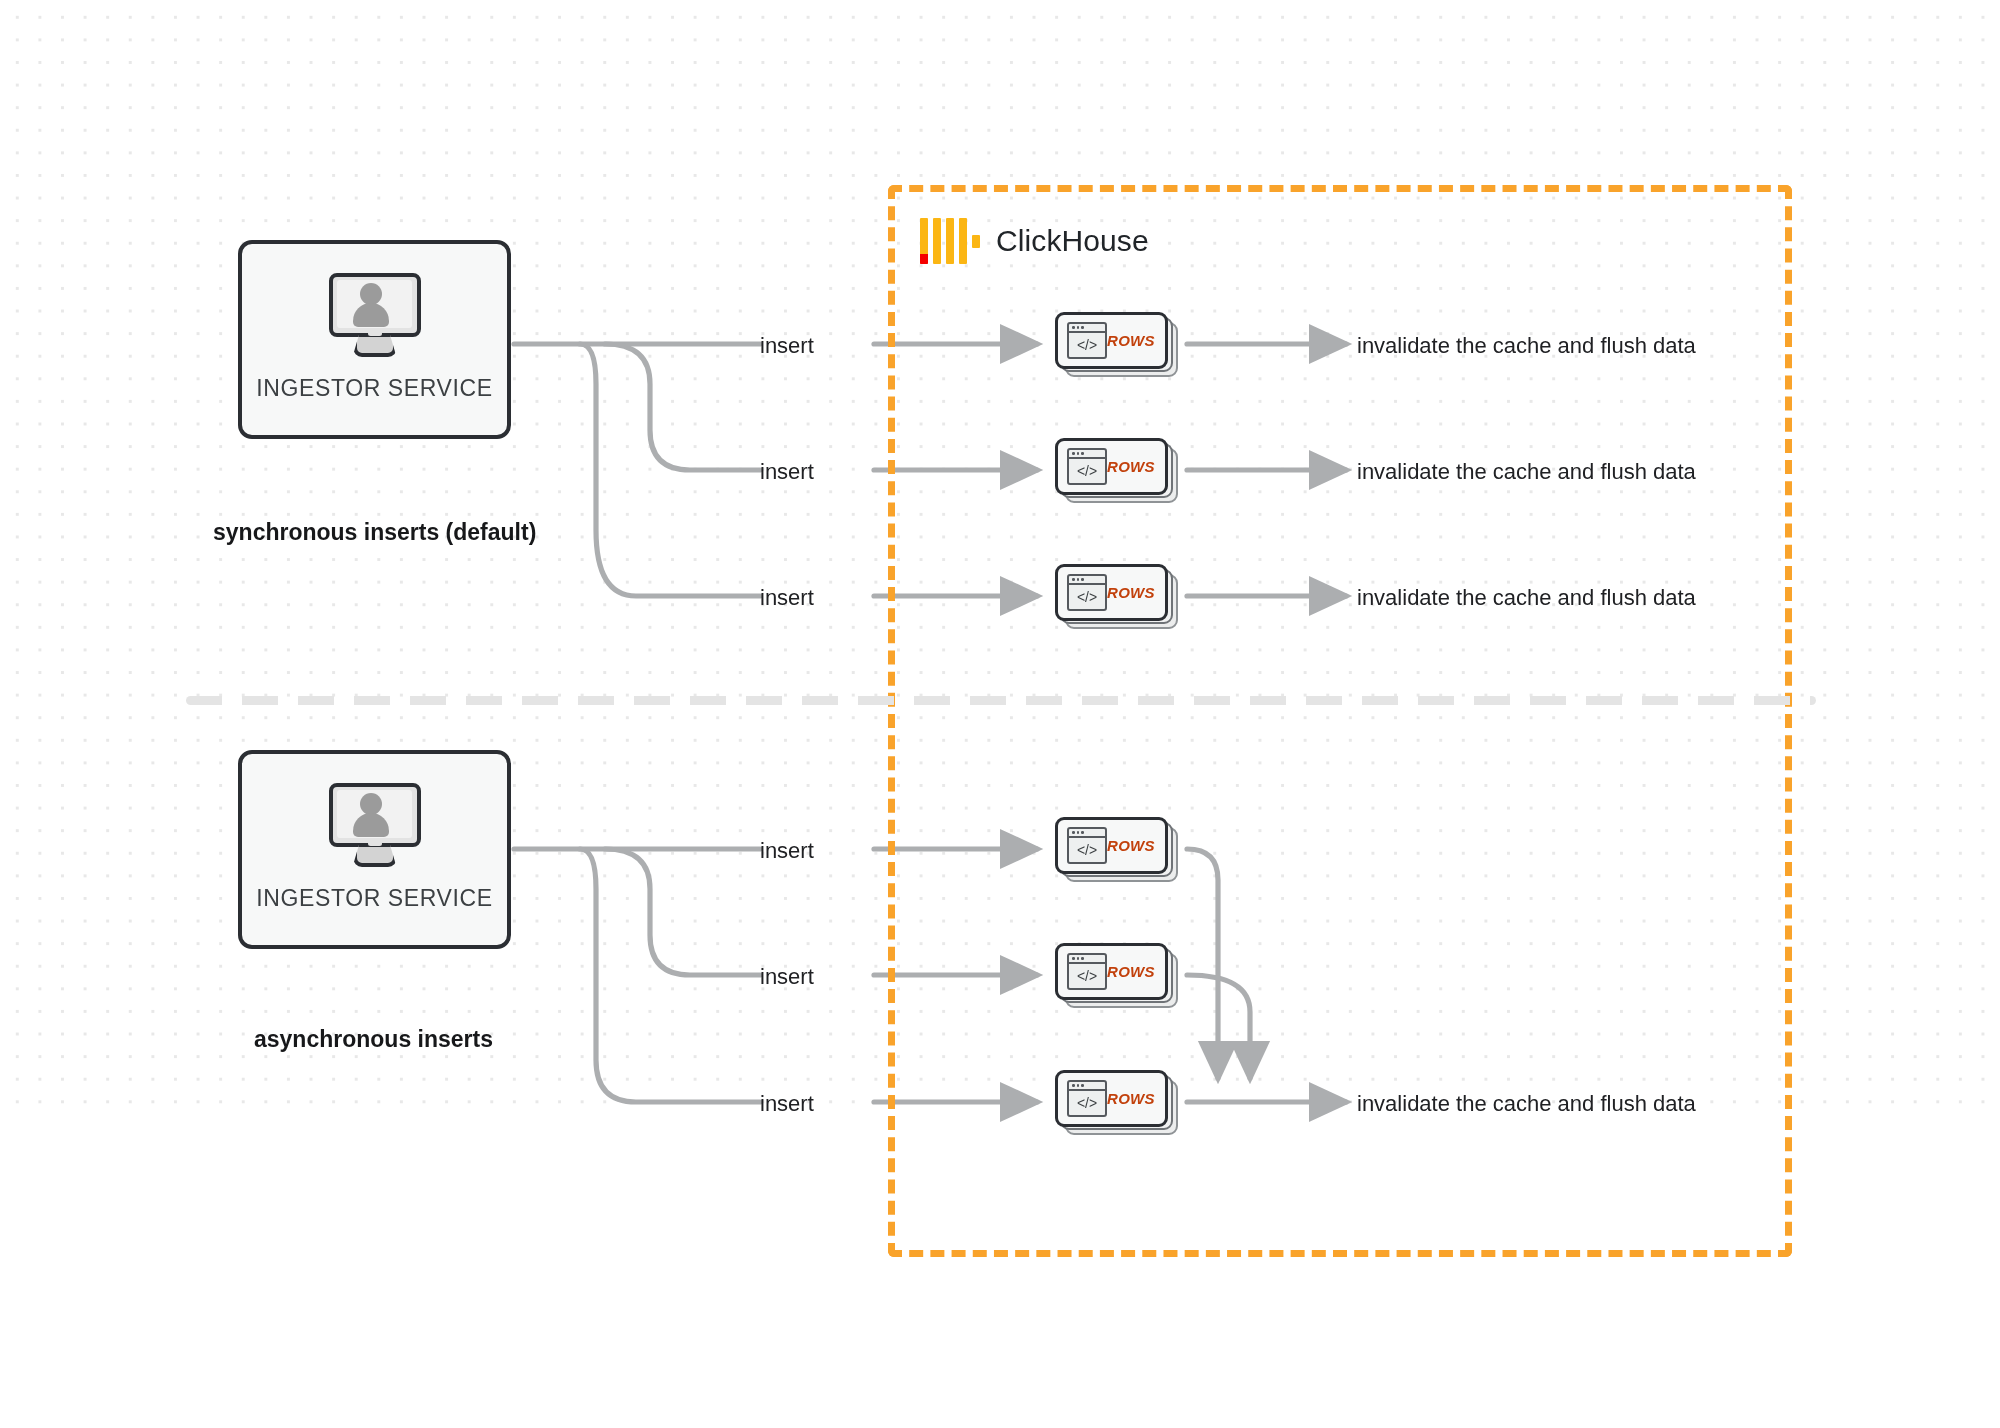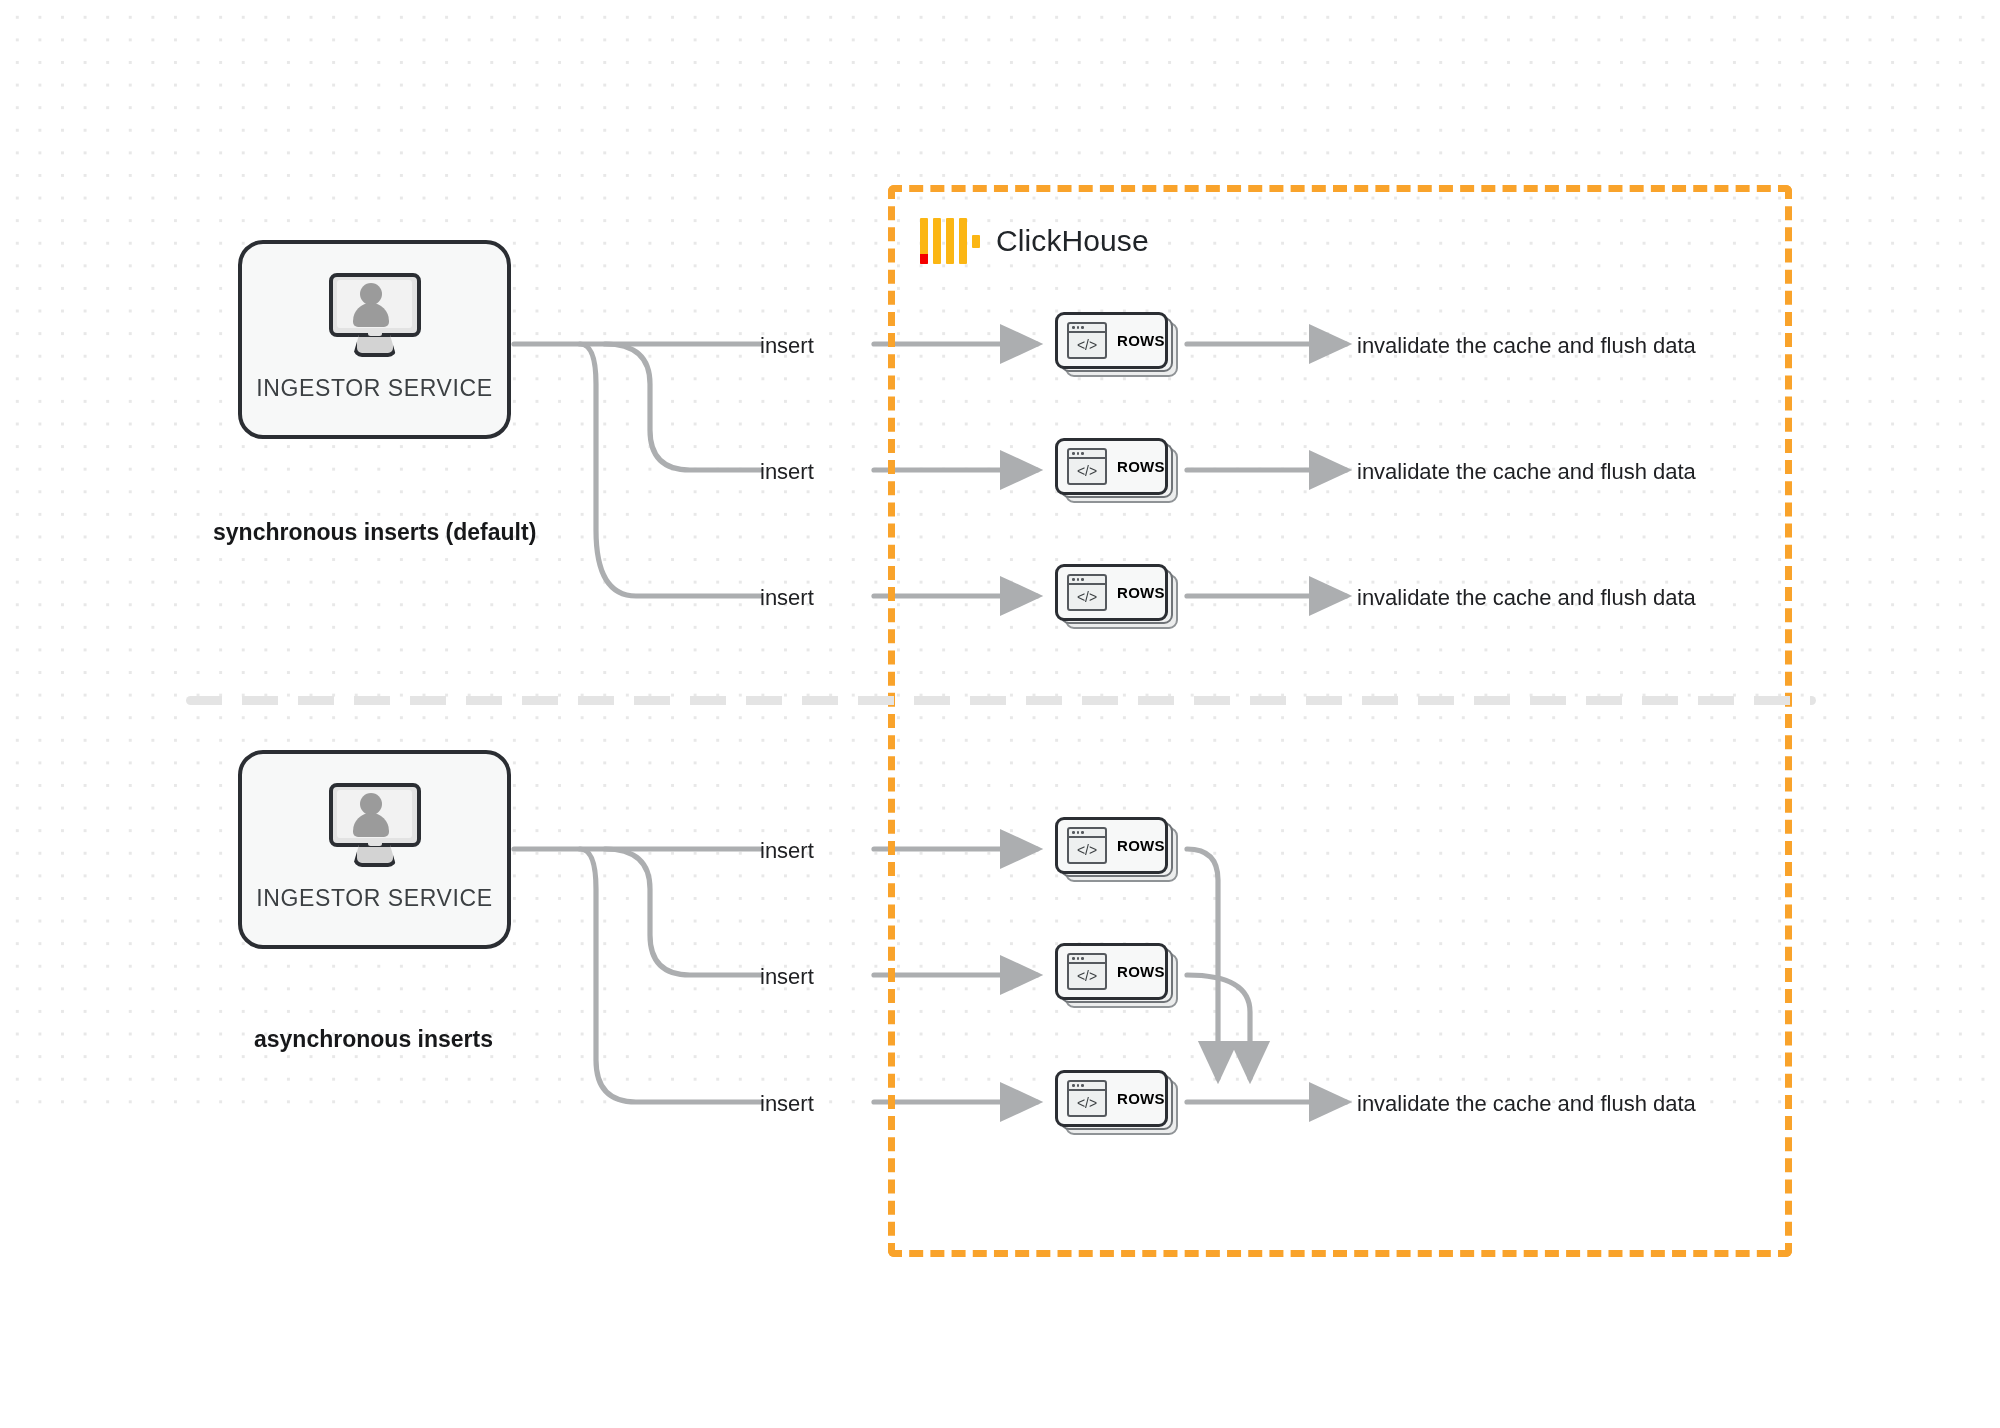--- a/index.html
+++ b/index.html
@@ -98,21 +98,21 @@
     border-radius: 5px;
   }
 
   
   .ingestor {
     position: absolute;
     width: 273px;
     height: 199px;
     background: #f7f8f8;
     border: 4px solid #2b2e33;
-    border-radius: 25px;
+    border-radius: 14px;
     display: flex;
     flex-direction: column;
     align-items: center;
     justify-content: center;
   }
   .ingestor.sync  { left: 238px; top: 240px; }
   .ingestor.async { left: 238px; top: 750px; }
 
   .monitor {
     position: relative;
@@ -262,24 +262,24 @@
     width: 100%;
     height: 24px;
     display: flex;
     align-items: center;
     justify-content: center;
     font-size: 14px;
     color: #3c4043;
     font-family: "Liberation Sans", sans-serif;
   }
   .rows-node .rows-text {
-    margin-left: 10px;
     font-size: 15px;
+    font-style: italic;
     font-weight: bold;
-    color: #000000;
+    color: #c2410c;
     letter-spacing: 0.3px;
   }
 
   
   .edge-label {
     position: absolute;
     font-size: 22px;
     color: #202124;
     white-space: nowrap;
   }

